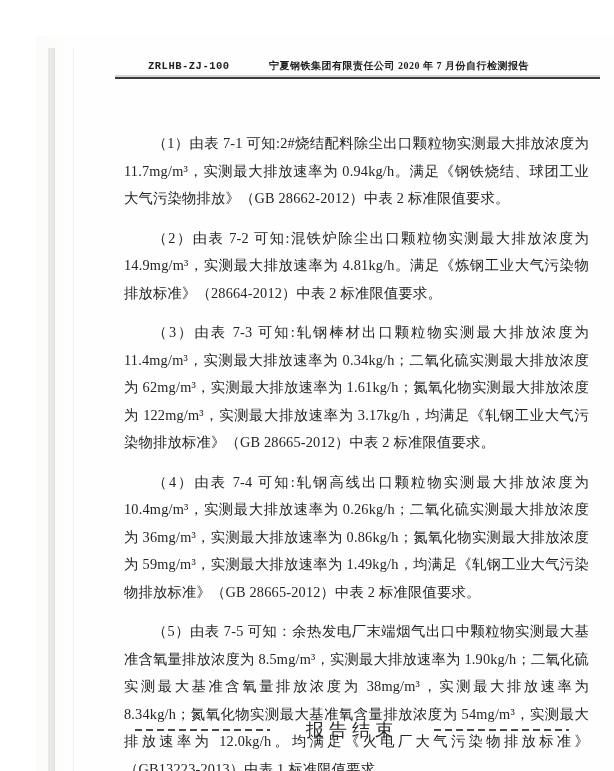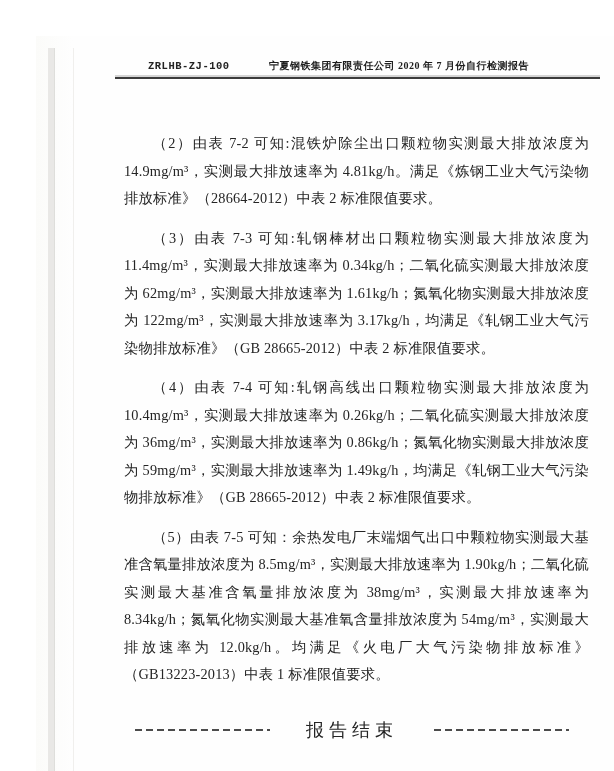--- a/index.html
+++ b/index.html
@@ -91,20 +91,21 @@
   <div class="scan-strip"></div>
   <div class="fold-line"></div>
   <div class="corner-mark"></div>
 
   <div class="doc-code">ZRLHB-ZJ-100</div>
   <div class="header-title">宁夏钢铁集团有限责任公司 2020 年 7 月份自行检测报告</div>
   <div class="header-rule"></div>
 
 
   <main class="report-body">
+    <p>（1）由表 7-1 可知:2#烧结配料除尘出口颗粒物实测最大排放浓度为 11.7mg/m³，实测最大排放速率为 0.94kg/h。满足《钢铁烧结、球团工业大气污染物排放》（GB 28662-2012）中表 2 标准限值要求。</p>
     <p>（2）由表 7-2 可知:混铁炉除尘出口颗粒物实测最大排放浓度为 14.9mg/m³，实测最大排放速率为 4.81kg/h。满足《炼钢工业大气污染物排放标准》（28664-2012）中表 2 标准限值要求。</p>
     <p>（3）由表 7-3 可知:轧钢棒材出口颗粒物实测最大排放浓度为 11.4mg/m³，实测最大排放速率为 0.34kg/h；二氧化硫实测最大排放浓度为 62mg/m³，实测最大排放速率为 1.61kg/h；氮氧化物实测最大排放浓度为 122mg/m³，实测最大排放速率为 3.17kg/h，均满足《轧钢工业大气污染物排放标准》（GB 28665-2012）中表 2 标准限值要求。</p>
     <p>（4）由表 7-4 可知:轧钢高线出口颗粒物实测最大排放浓度为 10.4mg/m³，实测最大排放速率为 0.26kg/h；二氧化硫实测最大排放浓度为 36mg/m³，实测最大排放速率为 0.86kg/h；氮氧化物实测最大排放浓度为 59mg/m³，实测最大排放速率为 1.49kg/h，均满足《轧钢工业大气污染物排放标准》（GB 28665-2012）中表 2 标准限值要求。</p>
     <p>（5）由表 7-5 可知：余热发电厂末端烟气出口中颗粒物实测最大基准含氧量排放浓度为 8.5mg/m³，实测最大排放速率为 1.90kg/h；二氧化硫实测最大基准含氧量排放浓度为 38mg/m³，实测最大排放速率为 8.34kg/h；氮氧化物实测最大基准氧含量排放浓度为 54mg/m³，实测最大排放速率为 12.0kg/h。均满足《火电厂大气污染物排放标准》（GB13223-2013）中表 1 标准限值要求。</p>
   </main>
 
   <div class="divider">
     <span class="dash"></span>
     <span class="divider-label">报告结束</span>
     <span class="dash"></span>

